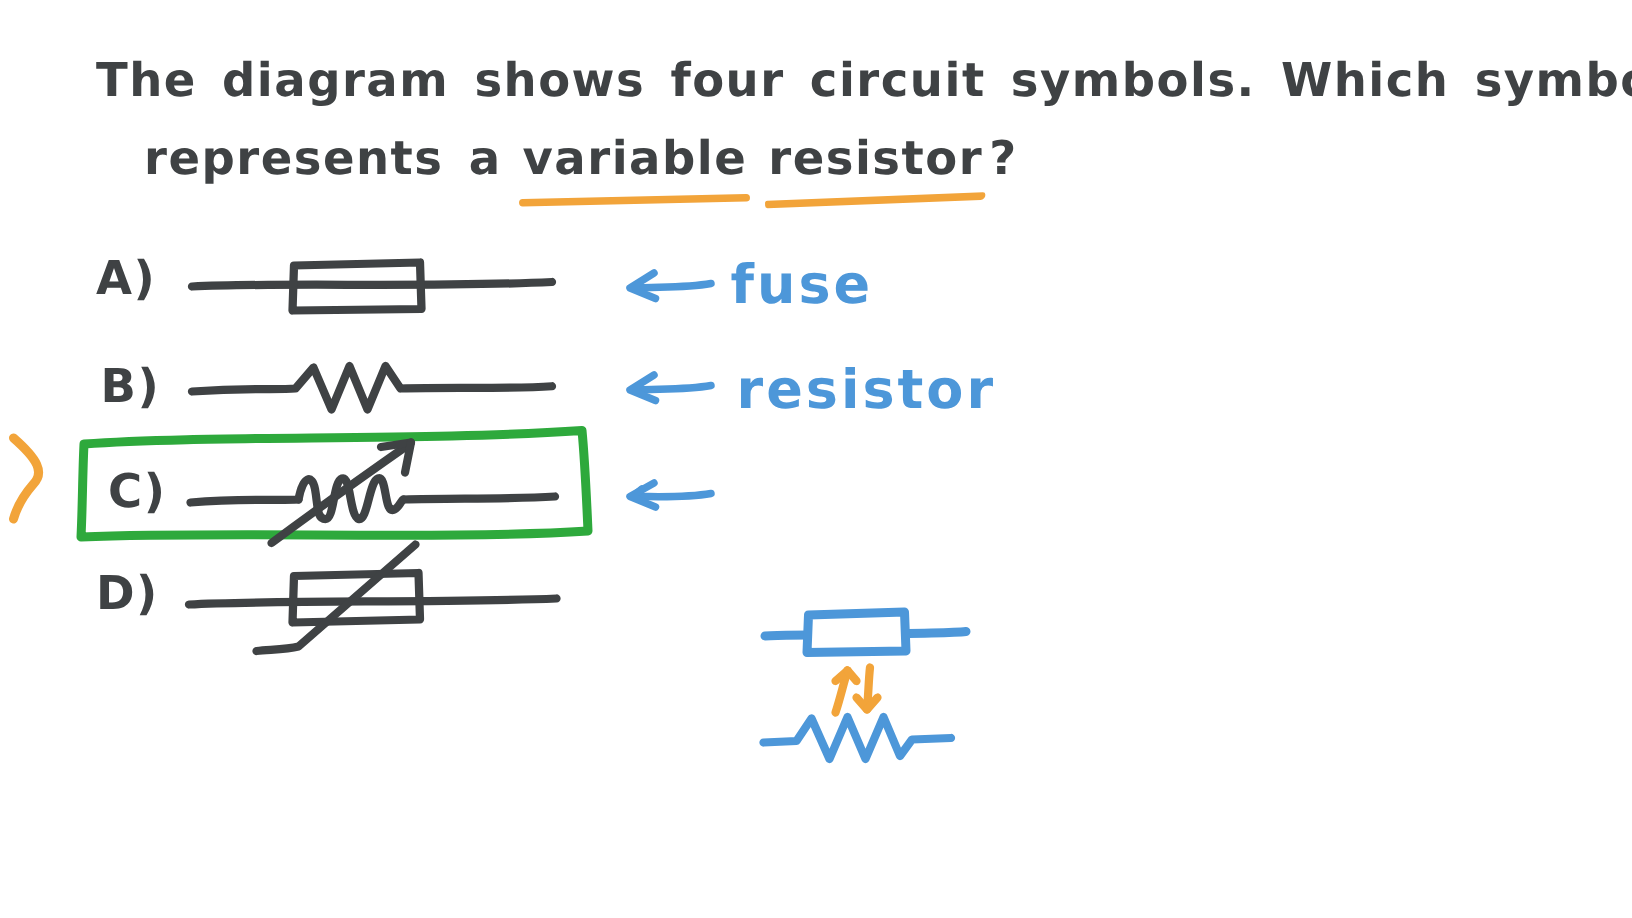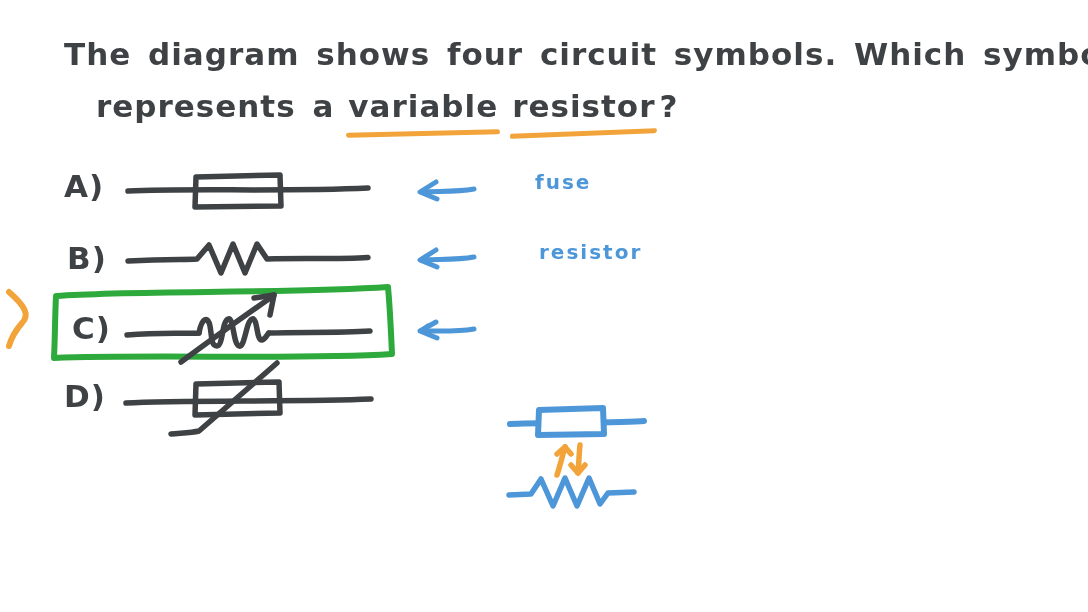--- a/index.html
+++ b/index.html
@@ -37,25 +37,24 @@
     transform:rotate(-2.2deg);
     border-bottom-right-radius:8px;
   }
   .gap-l{margin-left:14px;}
   .letter{
     font-size:31px;
     letter-spacing:1px;
   }
   .bluelabel{
     color:var(--blue);
-    font-size:20px;
+    font-size:36px;
     letter-spacing:2px;
     word-spacing:6px;
     white-space:nowrap;
-    margin-left:48px;
   }
   svg{display:block;overflow:visible;}
   .ink-stroke{color:var(--ink);}
   .blue-stroke{color:var(--blue);}
   .orange-stroke{color:var(--orange);}
   .green-stroke{color:var(--green);}
 </style>
 </head>
 <body>
 

